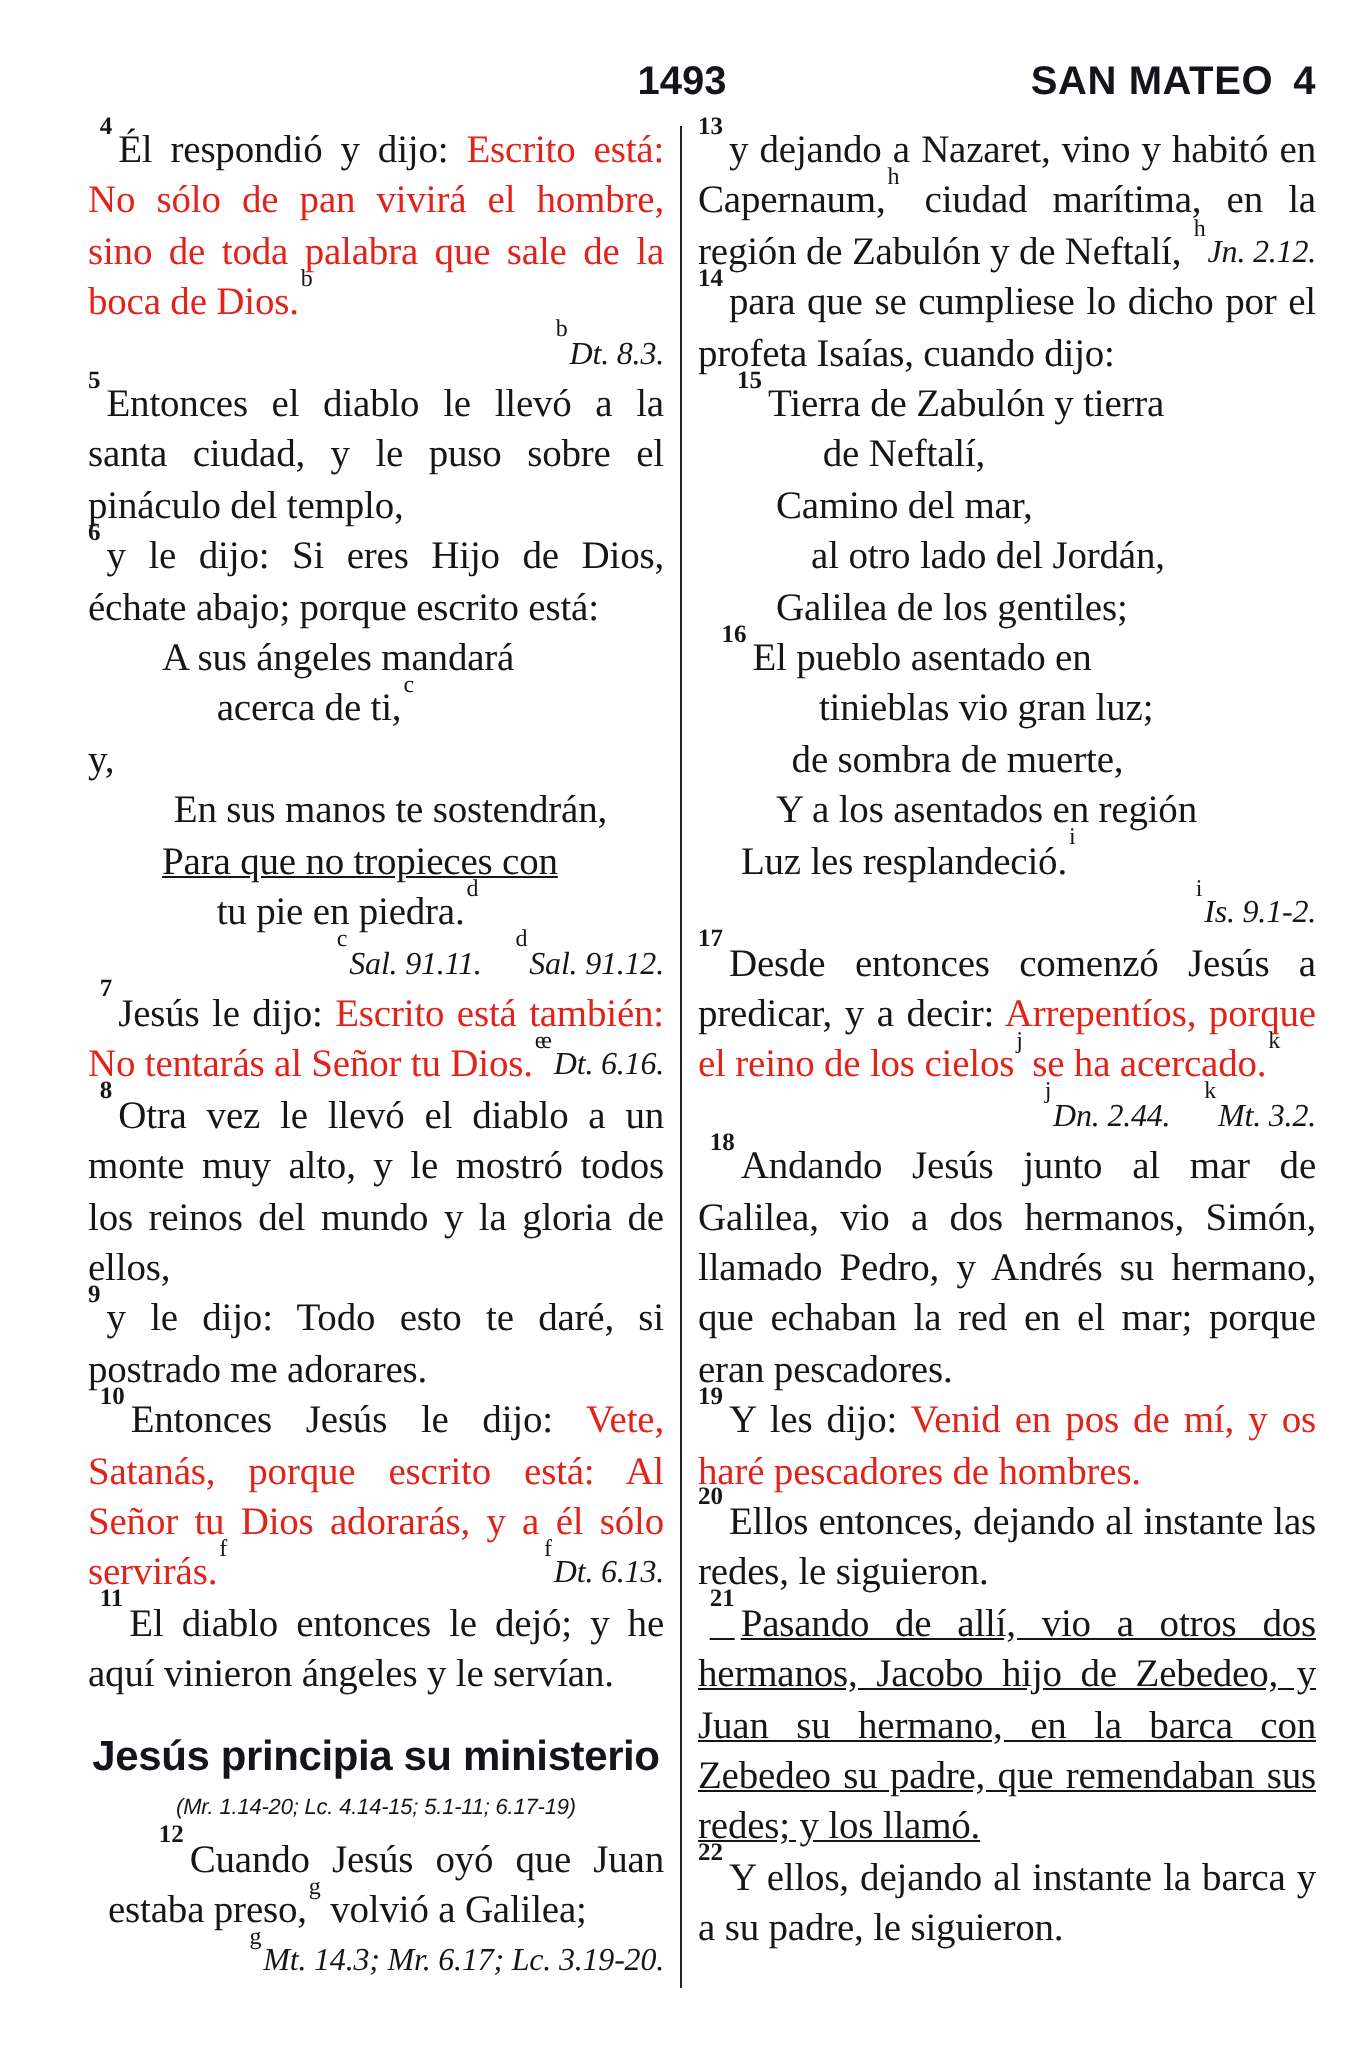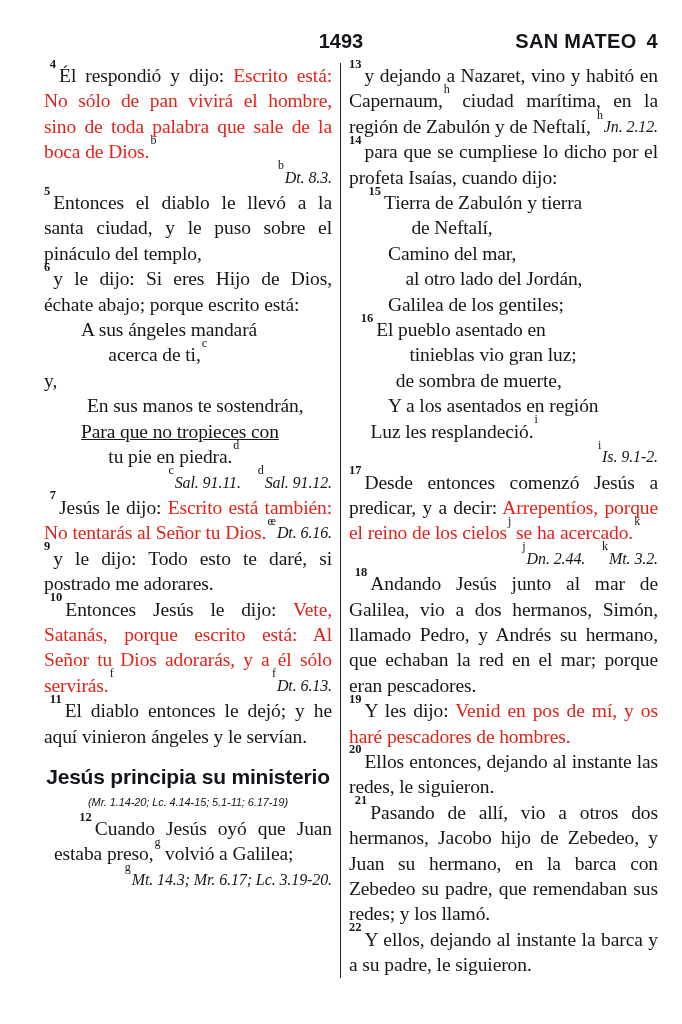--- a/index.html
+++ b/index.html
@@ -58,20 +58,21 @@
         <div class="para"><sup class="vn">6</sup><span class="t">y le dijo: Si eres Hijo de Dios, échate abajo; porque escrito está:</span></div>
         <div class="poem" style="padding-left: 1.9em;"><span class="t">A sus ángeles mandará</span></div>
         <div class="poem" style="padding-left: 3.3em;"><span class="t">acerca de ti,</span><sup class="fl">c</sup></div>
         <div class="plain"><span class="t">y,</span></div>
         <div class="poem" style="padding-left: 2.2em;"><span class="t">En sus manos te sostendrán,</span></div>
         <div class="poem" style="padding-left: 1.9em; text-decoration: underline;"><span class="t">Para que no tropieces con</span></div>
         <div class="poem" style="padding-left: 3.3em;"><span class="t">tu pie en piedra.</span><sup class="fl">d</sup></div>
         <div class="fnline"><sup class="fl">c</sup><span class="t">Sal. 91.11.</span><span class="t"> </span><sup class="fl">d</sup><span class="t">Sal. 91.12.</span></div>
         <div class="para" style="text-indent: 0.3em;"><sup class="vn">7</sup><span class="t">Jesús le dijo: </span><span class="red">Escrito está tam­bién: No tentarás al Señor tu Dios.</span><sup class="fl">e</sup></div>
         <div class="fninline"><sup class="fl">e</sup><span class="t">Dt. 6.16.</span></div>
+        <div class="para" style="text-indent: 0.3em;"><sup class="vn">8</sup><span class="t">Otra vez le llevó el diablo a un monte muy alto, y le mostró to­dos los reinos del mundo y la gloria de ellos,</span></div>
         <div class="para"><sup class="vn">9</sup><span class="t">y le dijo: Todo esto te daré, si postrado me adorares.</span></div>
         <div class="para" style="text-indent: 0.3em;"><sup class="vn">10</sup><span class="t">Entonces Jesús le dijo: </span><span class="red">Vete, Satanás, porque escrito está: Al Señor tu Dios adorarás, y a él sólo servirás.</span><sup class="fl">f</sup></div>
         <div class="fninline"><sup class="fl">f</sup><span class="t">Dt. 6.13.</span></div>
         <div class="para" style="text-indent: 0.3em;"><sup class="vn">11</sup><span class="t">El diablo entonces le dejó; y he aquí vinieron ángeles y le servían.</span></div>
         <div class="heading">Jesús principia su ministerio</div>
         <div class="subheading">(Mr. 1.14-20; Lc. 4.14-15; 5.1-11; 6.17-19)</div>
         <div class="para" style="text-indent: 1.3em; margin-left: 10px;"><sup class="vn">12</sup><span class="t">Cuando Jesús oyó que Juan estaba preso,</span><sup class="fl">g</sup><span class="t"> volvió a Galilea;</span></div>
         <div class="fnline"><sup class="fl">g</sup><span class="t">Mt. 14.3; Mr. 6.17; Lc. 3.19-20.</span></div>
       </div>
     <div class="col-right" id="col-right">
@@ -87,17 +88,17 @@
         <div class="poem" style="padding-left: 3.1em;"><span class="t">tinieblas vio gran luz;</span></div>
         <div class="poem" style="padding-left: 2.4em;"><span class="t">de sombra de muerte,</span></div>
         <div class="poem" style="padding-left: 2em;"><span class="t">Y a los asentados en región</span></div>
         <div class="poem" style="padding-left: 1.1em;"><span class="t">Luz les resplandeció.</span><sup class="fl">i</sup></div>
         <div class="fnline"><sup class="fl">i</sup><span class="t">Is. 9.1-2.</span></div>
         <div class="para"><sup class="vn">17</sup><span class="t">Desde entonces comenzó Jesús a predicar, y a decir: </span><span class="red">Arrepentíos, porque el reino de los cielos</span><sup class="fl">j</sup><span class="red"> se ha acercado.</span><sup class="fl">k</sup></div>
         <div class="fnline"><sup class="fl">j</sup><span class="t">Dn. 2.44.</span><span class="t"> </span><sup class="fl">k</sup><span class="t">Mt. 3.2.</span></div>
         <div class="para" style="text-indent: 0.3em;"><sup class="vn">18</sup><span class="t">Andando Jesús junto al mar de Galilea, vio a dos hermanos, Simón, llamado Pedro, y Andrés su herma­no, que echaban la red en el mar; porque eran pescadores.</span></div>
         <div class="para"><sup class="vn">19</sup><span class="t">Y les dijo: </span><span class="red">Venid en pos de mí, y os haré pescadores de hombres.</span></div>
         <div class="para"><sup class="vn">20</sup><span class="t">Ellos entonces, dejando al ins­tante las redes, le siguieron.</span></div>
-        <div class="para" style="text-indent: 0.3em;"><sup class="vn">21</sup><span class="t">Pasando de allí, vio a otros dos hermanos, Jacobo hijo de Zebedeo, y Juan su hermano, en la barca con Zebedeo su padre, que remenda­ban sus redes; y los llamó.</span></div>
+        <div class="para" style="text-indent: 0.3em; text-decoration: underline;"><sup class="vn">21</sup><span class="t">Pasando de allí, vio a otros dos hermanos, Jacobo hijo de Zebedeo, y Juan su hermano, en la barca con Zebedeo su padre, que remenda­ban sus redes; y los llamó.</span></div>
         <div class="para"><sup class="vn">22</sup><span class="t">Y ellos, dejando al instante la barca y a su padre, le siguieron.</span></div>
       </div>
   </div>
 </div>
 
 </body></html>

